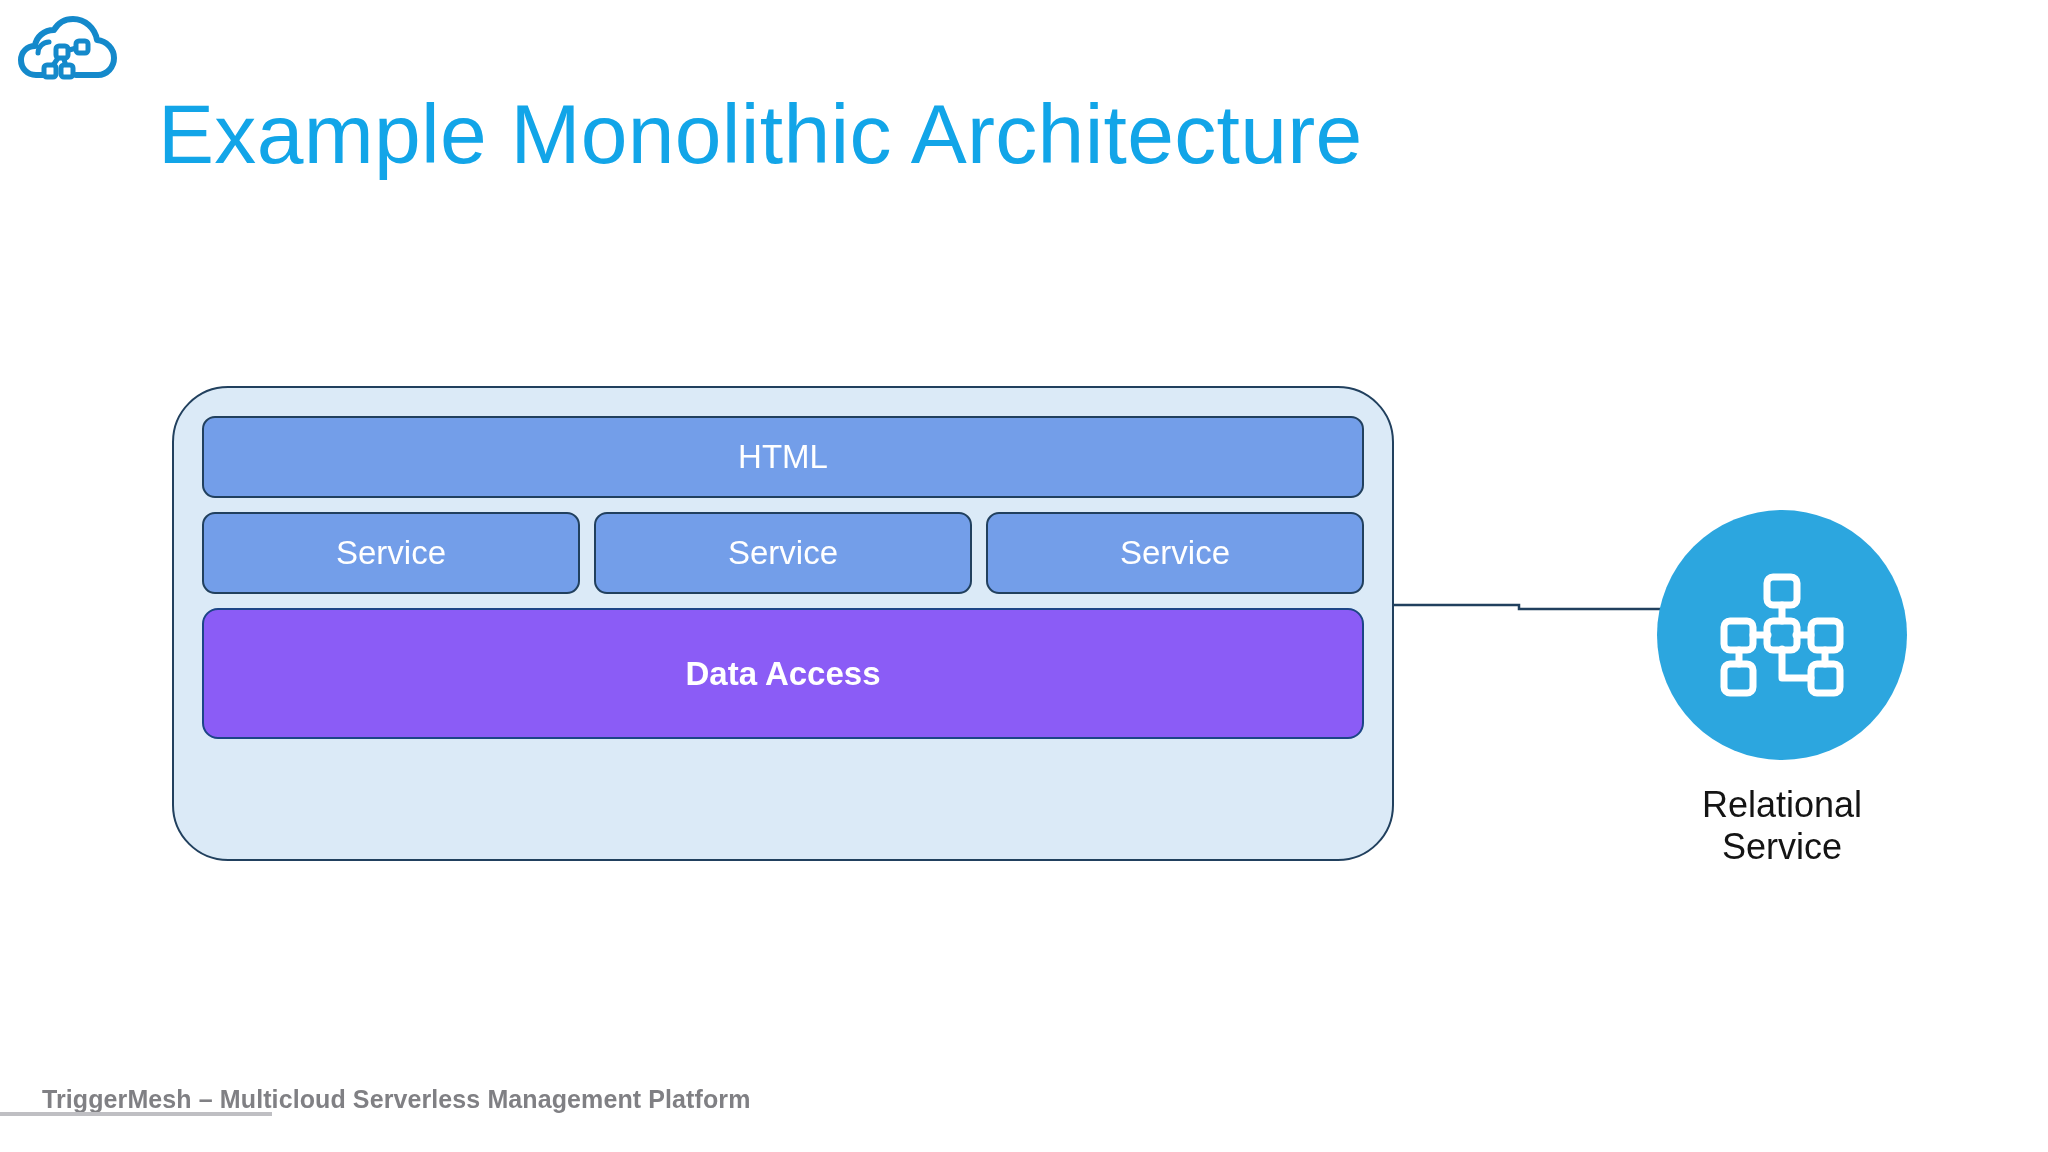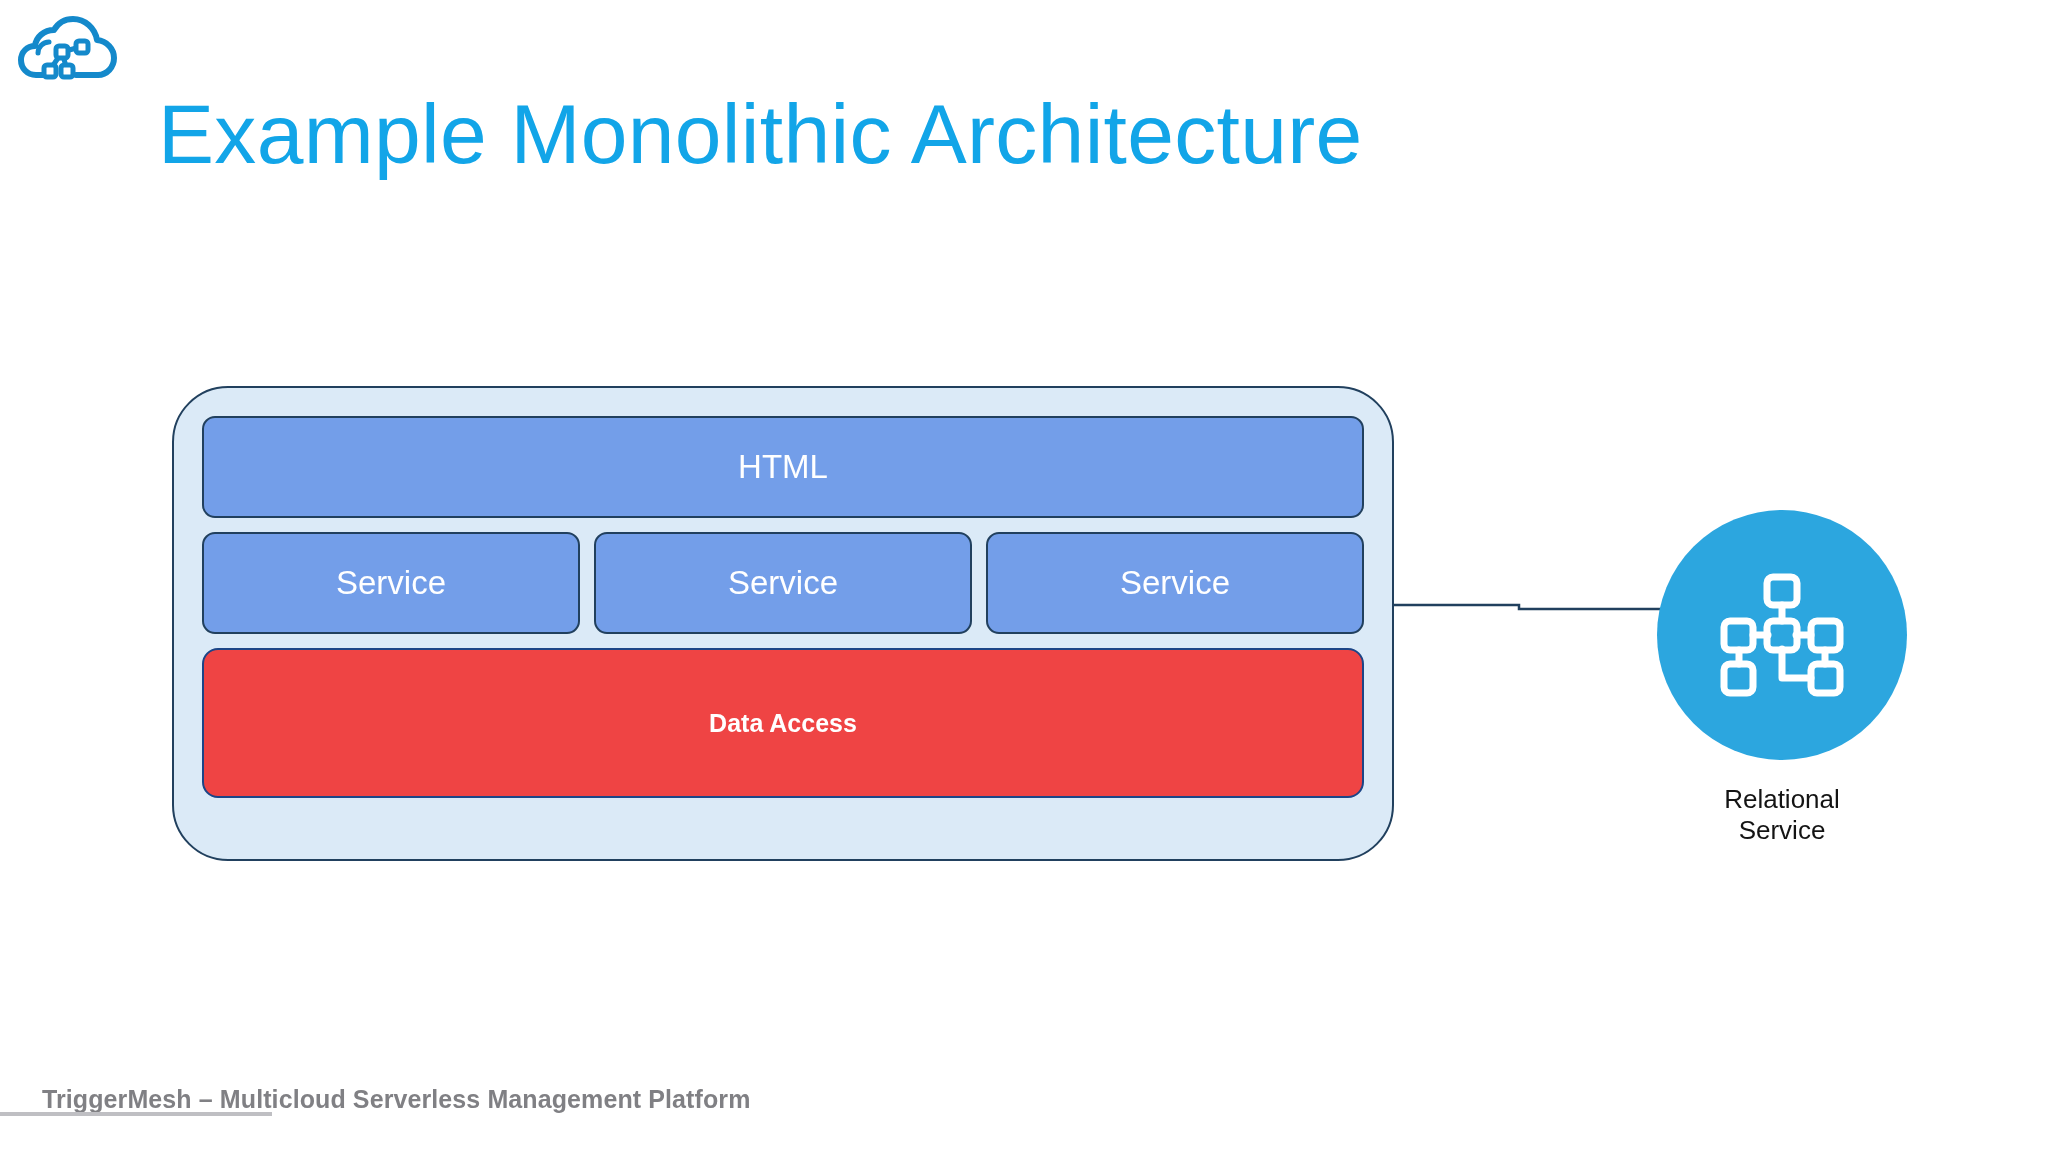--- a/index.html
+++ b/index.html
@@ -52,47 +52,47 @@
     border: 2px solid #21405E;
     border-radius: 56px;
     padding: 28px 28px 30px 28px;
     display: flex;
     flex-direction: column;
     gap: 14px;
   }
   .tier-row {
     display: flex;
     gap: 14px;
-    height: 102px;
+    height: 82px;
   }
   .tier-box {
     flex: 1 1 0;
     box-sizing: border-box;
     background: #739EE9;
     border: 2px solid #21405E;
     border-radius: 13px;
     display: flex;
     align-items: center;
     justify-content: center;
     color: #ffffff;
     font-size: 33px;
     font-weight: 400;
     font-family: "Liberation Sans", sans-serif;
   }
   .data-access {
     box-sizing: border-box;
-    height: 150px;
-    background: #ef4444;
+    height: 131px;
+    background: #8b5cf6;
     border: 2px solid #1C4587;
     border-radius: 16px;
     display: flex;
     align-items: center;
     justify-content: center;
     color: #ffffff;
-    font-size: 25px;
+    font-size: 33px;
     font-weight: 700;
     font-family: "Liberation Sans", sans-serif;
   }
 
   
   .connector {
     position: absolute;
     left: 1394px;
     top: 600px;
     width: 268px;
@@ -112,21 +112,21 @@
     height: 250px;
     border-radius: 50%;
     background: #2CA6DF;
     display: flex;
     align-items: center;
     justify-content: center;
     box-sizing: border-box;
   }
   .db-label {
     margin-top: 24px;
-    font-size: 26px;
+    font-size: 36px;
     line-height: 1.18;
     color: #141414;
     font-family: "Liberation Sans", sans-serif;
     font-weight: 400;
   }
 
   
   .footer-text {
     position: absolute;
     left: 42px;

